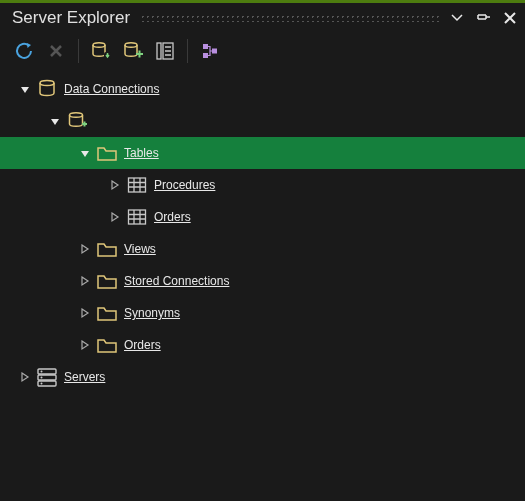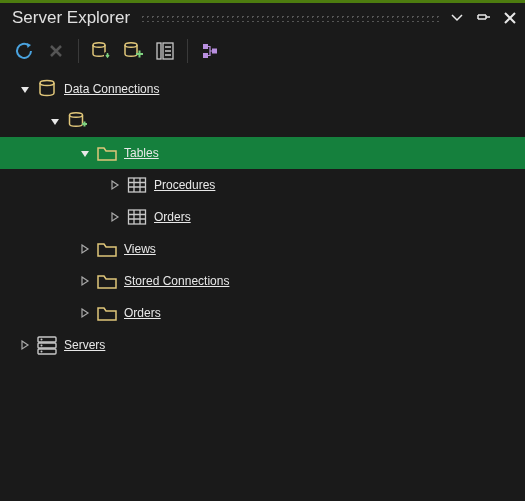--- a/index.html
+++ b/index.html
@@ -285,20 +285,34 @@
       </span>
       <span class="icon">
         <svg width="22" height="18" viewBox="0 0 22 18">
             <path d="M2 4 h6 l2 3 h10 v9 h-18 z M2 4 v12" fill="none" stroke="#e0c67a" stroke-width="1.5"></path>
           </svg>
       </span>
       <span class="label">Stored Connections</span>
     </div>
 
 
+    <div class="row">
+      <span class="pad" style="width:78px"></span>
+      <span class="arrow">
+        <svg width="10" height="12" viewBox="0 0 10 12">
+            <path d="M2 2 L8 6 L2 10 Z" fill="none" stroke="#aaaaaa" stroke-width="1.2"></path>
+          </svg>
+      </span>
+      <span class="icon">
+        <svg width="22" height="18" viewBox="0 0 22 18">
+            <path d="M2 4 h6 l2 3 h10 v9 h-18 z M2 4 v12" fill="none" stroke="#e0c67a" stroke-width="1.5"></path>
+          </svg>
+      </span>
+      <span class="label">Synonyms</span>
+    </div>
 
     <div class="row">
       <span class="pad" style="width:78px"></span>
       <span class="arrow">
         <svg width="10" height="12" viewBox="0 0 10 12">
             <path d="M2 2 L8 6 L2 10 Z" fill="none" stroke="#aaaaaa" stroke-width="1.2"></path>
           </svg>
       </span>
       <span class="icon">
         <svg width="22" height="18" viewBox="0 0 22 18">

